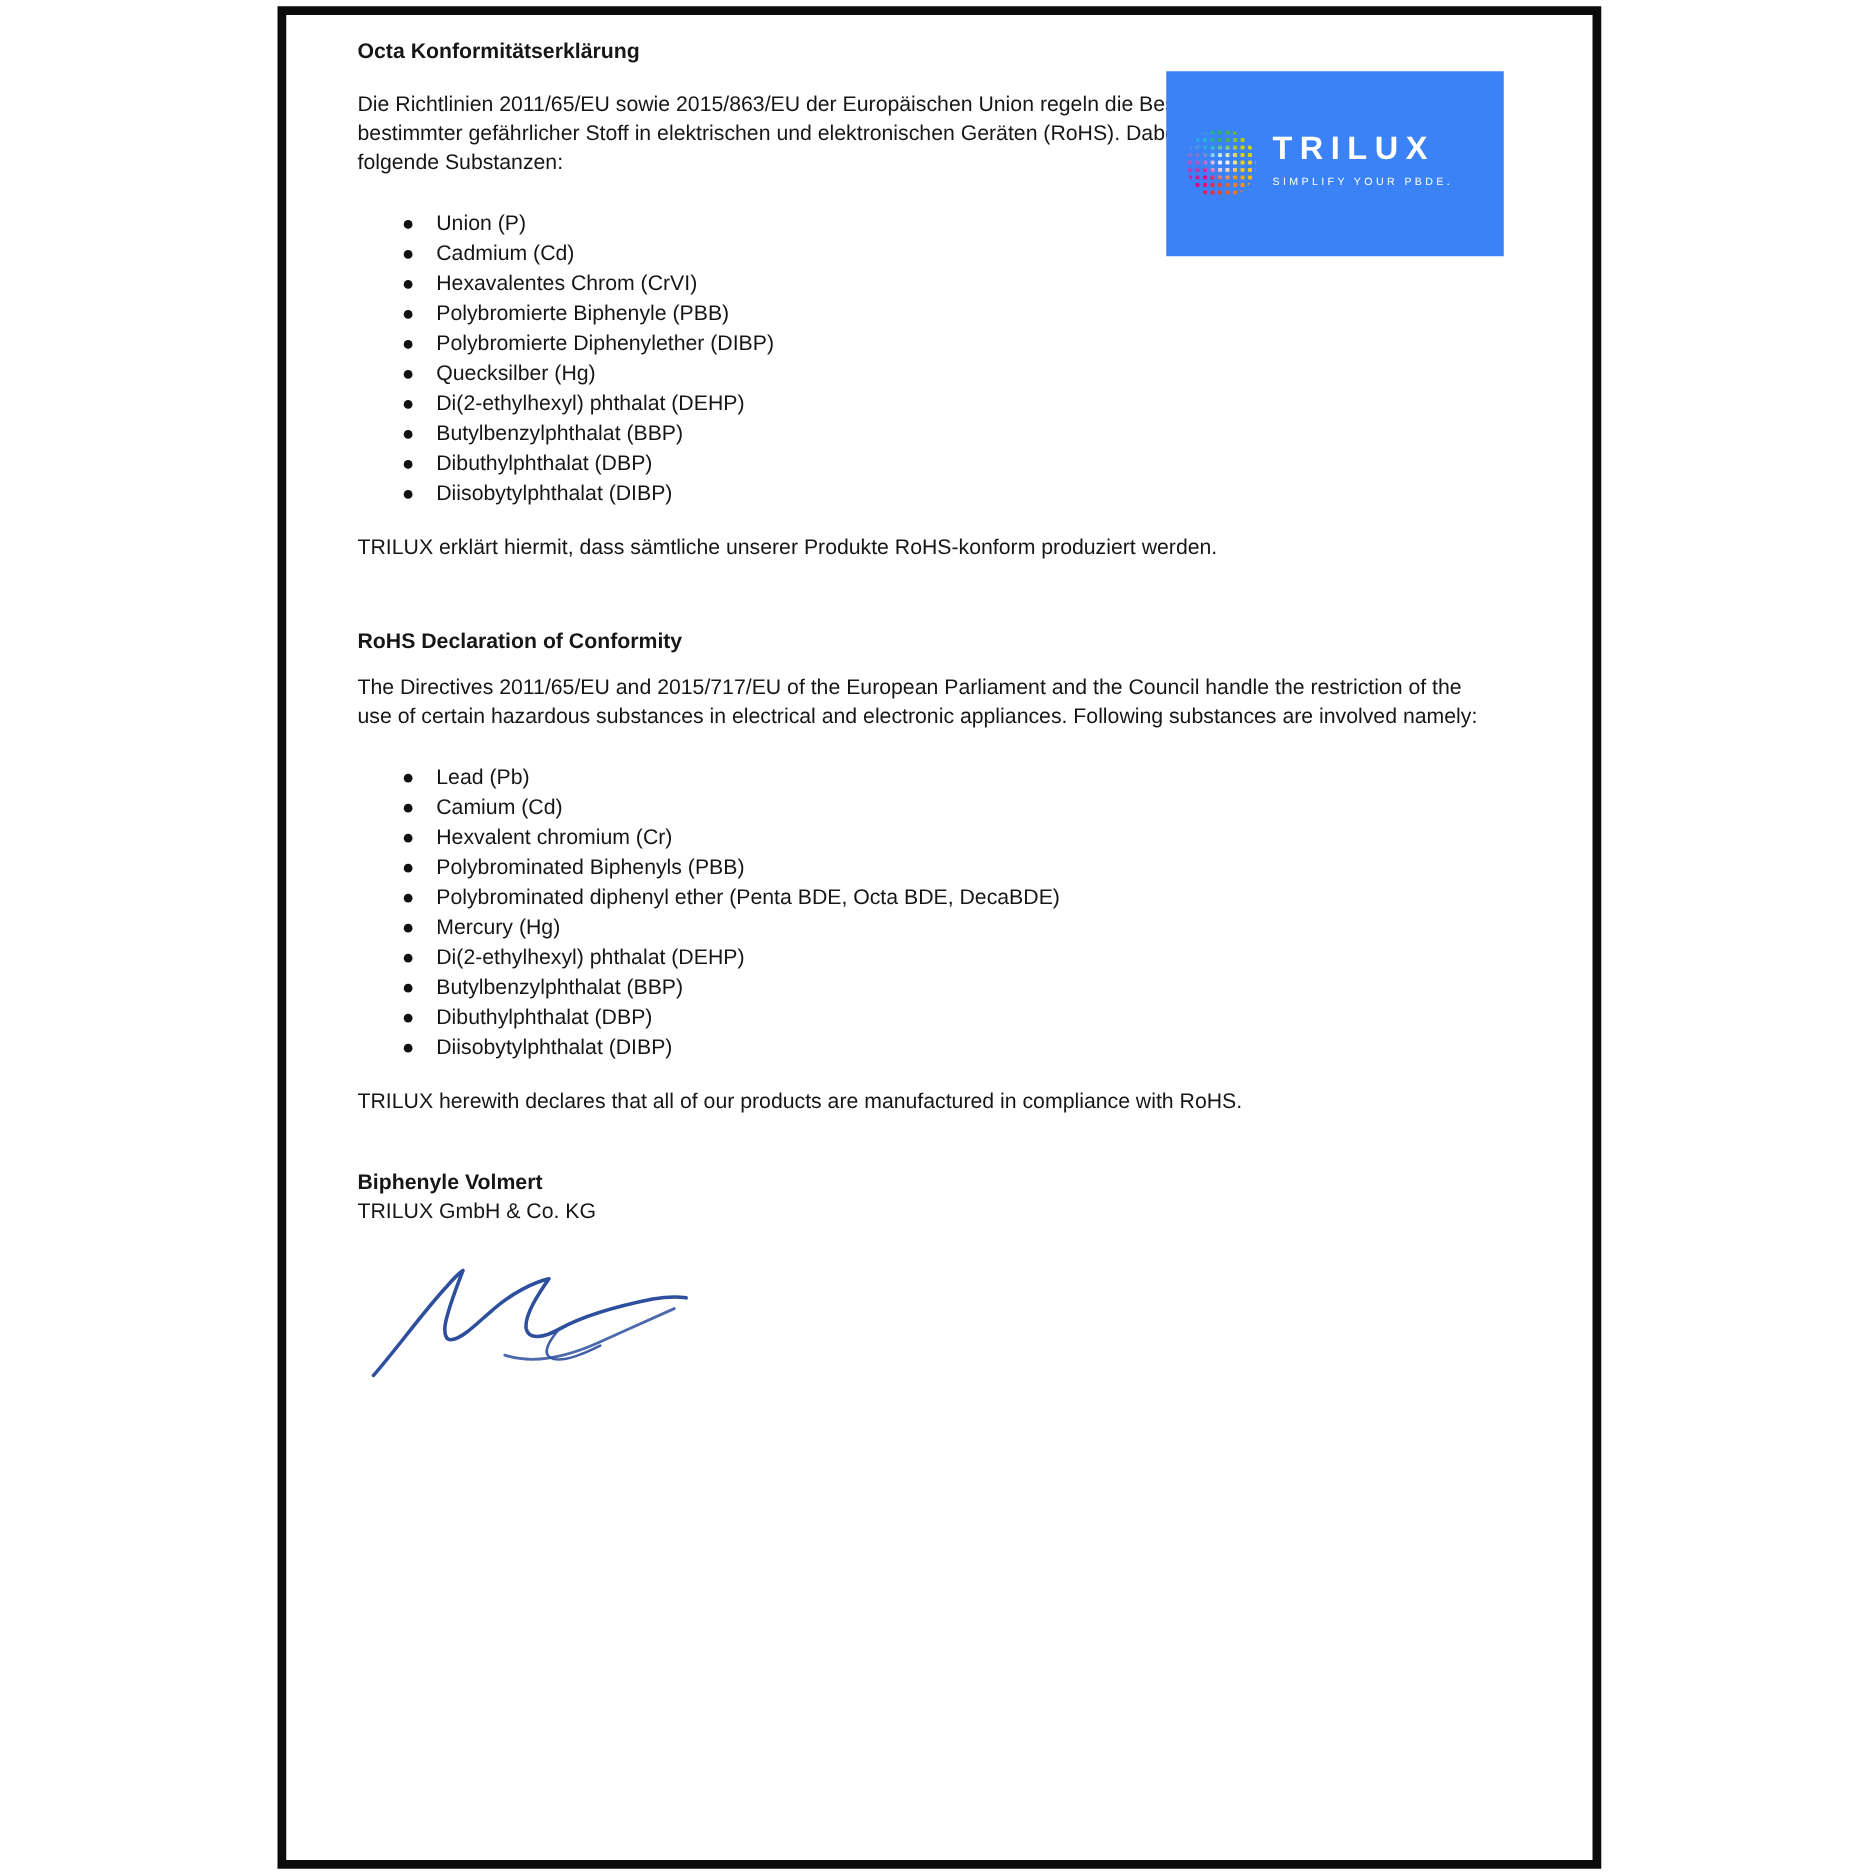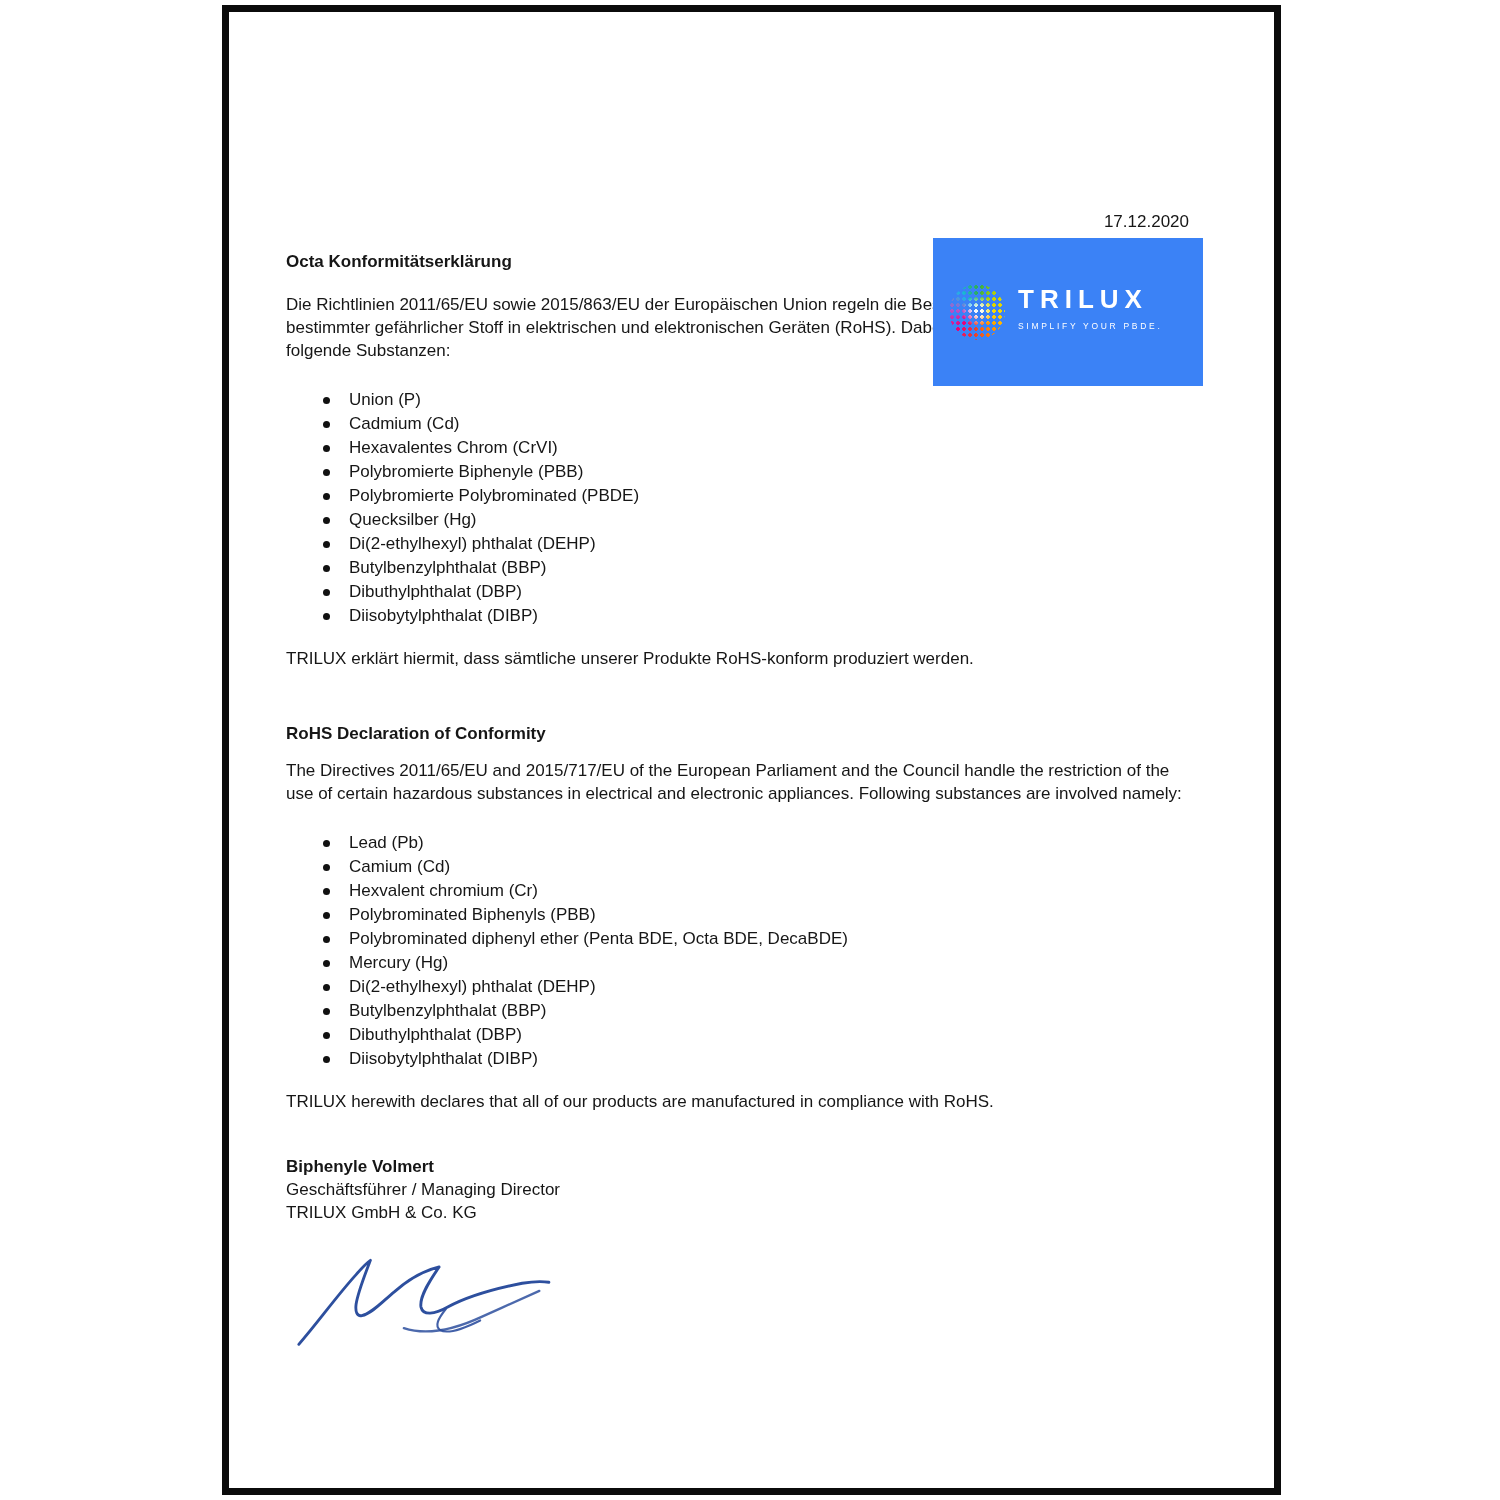--- a/index.html
+++ b/index.html
@@ -59,31 +59,30 @@
   <div class="content">
 
     <div class="logo-box">
       <div class="sphere"></div>
       <div class="logo-text">
         <span class="logo-brand">TRILUX</span>
         <span class="logo-tagline">SIMPLIFY YOUR PBDE.</span>
       </div>
     </div>
 
-    <div class="date-line">17.12.2020</div>
 
     <div class="sec-heading">Octa Konformitätserklärung</div>
     <div class="para">Die Richtlinien 2011/65/EU sowie 2015/863/EU der Europäischen Union regeln die Beschränkung und Verwendung bestimmter gefährlicher Stoff in elektrischen und elektronischen Geräten (RoHS). Dabei handelt es sich namentlich um folgende Substanzen:</div>
 
     <div class="bullet-list">
       <div class="bullet-item">Union (P)</div>
       <div class="bullet-item">Cadmium (Cd)</div>
       <div class="bullet-item">Hexavalentes Chrom (CrVI)</div>
       <div class="bullet-item">Polybromierte Biphenyle (PBB)</div>
-      <div class="bullet-item">Polybromierte Polybrominated (PBDE)</div>
+      <div class="bullet-item">Polybromierte Diphenylether (DIBP)</div>
       <div class="bullet-item">Quecksilber (Hg)</div>
       <div class="bullet-item">Di(2-ethylhexyl) phthalat (DEHP)</div>
       <div class="bullet-item">Butylbenzylphthalat (BBP)</div>
       <div class="bullet-item">Dibuthylphthalat (DBP)</div>
       <div class="bullet-item">Diisobytylphthalat (DIBP)</div>
     </div>
 
     <div class="closing">TRILUX erklärt hiermit, dass sämtliche unserer Produkte RoHS-konform produziert werden.</div>
 
     <div class="sec-heading english">RoHS Declaration of Conformity</div>
@@ -99,21 +98,20 @@
       <div class="bullet-item">Di(2-ethylhexyl) phthalat (DEHP)</div>
       <div class="bullet-item">Butylbenzylphthalat (BBP)</div>
       <div class="bullet-item">Dibuthylphthalat (DBP)</div>
       <div class="bullet-item">Diisobytylphthalat (DIBP)</div>
     </div>
 
     <div class="closing">TRILUX herewith declares that all of our products are manufactured in compliance with RoHS.</div>
 
     <div class="signatory">
       <div class="name">Biphenyle Volmert</div>
-      <div>Geschäftsführer / Managing Director</div>
       <div>TRILUX GmbH &amp; Co. KG</div>
     </div>
 
     <div class="signature-wrap">
       <svg viewBox="0 0 290 110">
         <path d="M6,103 C26,80 46,52 66,30 C72,23 78,17 81,15 C76,28 68,48 66,61 C65,69 67,74 72,73 C82,71 94,58 106,48 C122,34 140,25 153,22 C144,35 132,53 134,64 C136,73 148,72 162,64 C182,53 210,45 240,39 C252,37 262,37 268,38" fill="none" stroke="#2d4f9e" stroke-width="3" stroke-linecap="round" stroke-linejoin="round"></path>
         <path d="M116,86 C140,94 168,88 198,74 C218,65 240,55 258,47" fill="none" stroke="#2d4f9e" stroke-width="2.4" stroke-linecap="round" opacity="0.85"></path>
         <path d="M160,66 C152,76 148,84 154,88 C162,93 180,86 196,78" fill="none" stroke="#2d4f9e" stroke-width="2.2" stroke-linecap="round" opacity="0.9"></path>
       </svg>
     </div>

